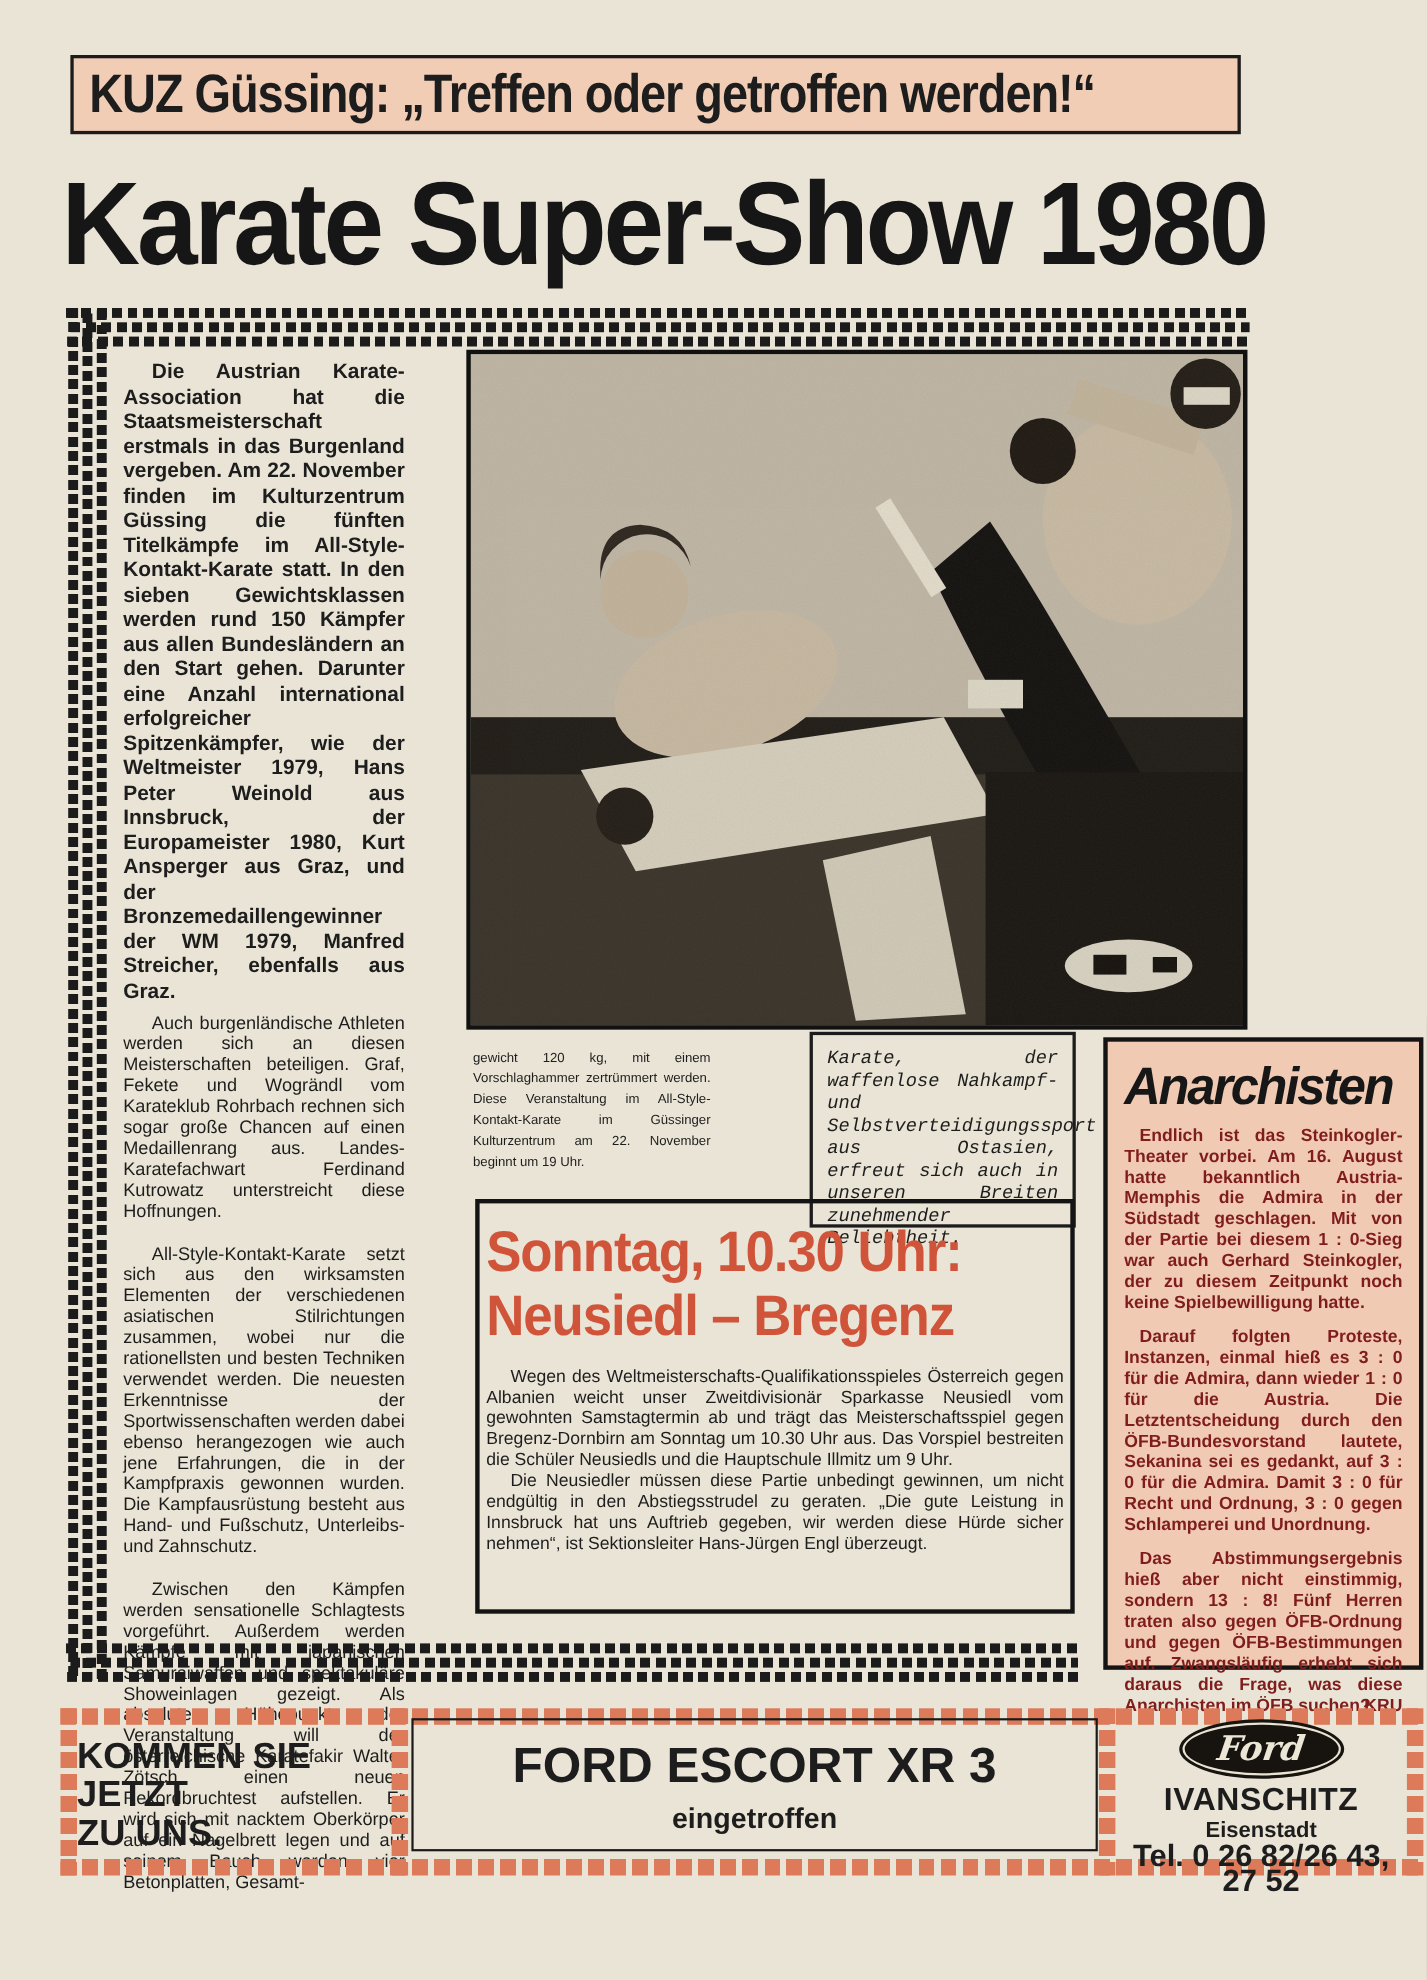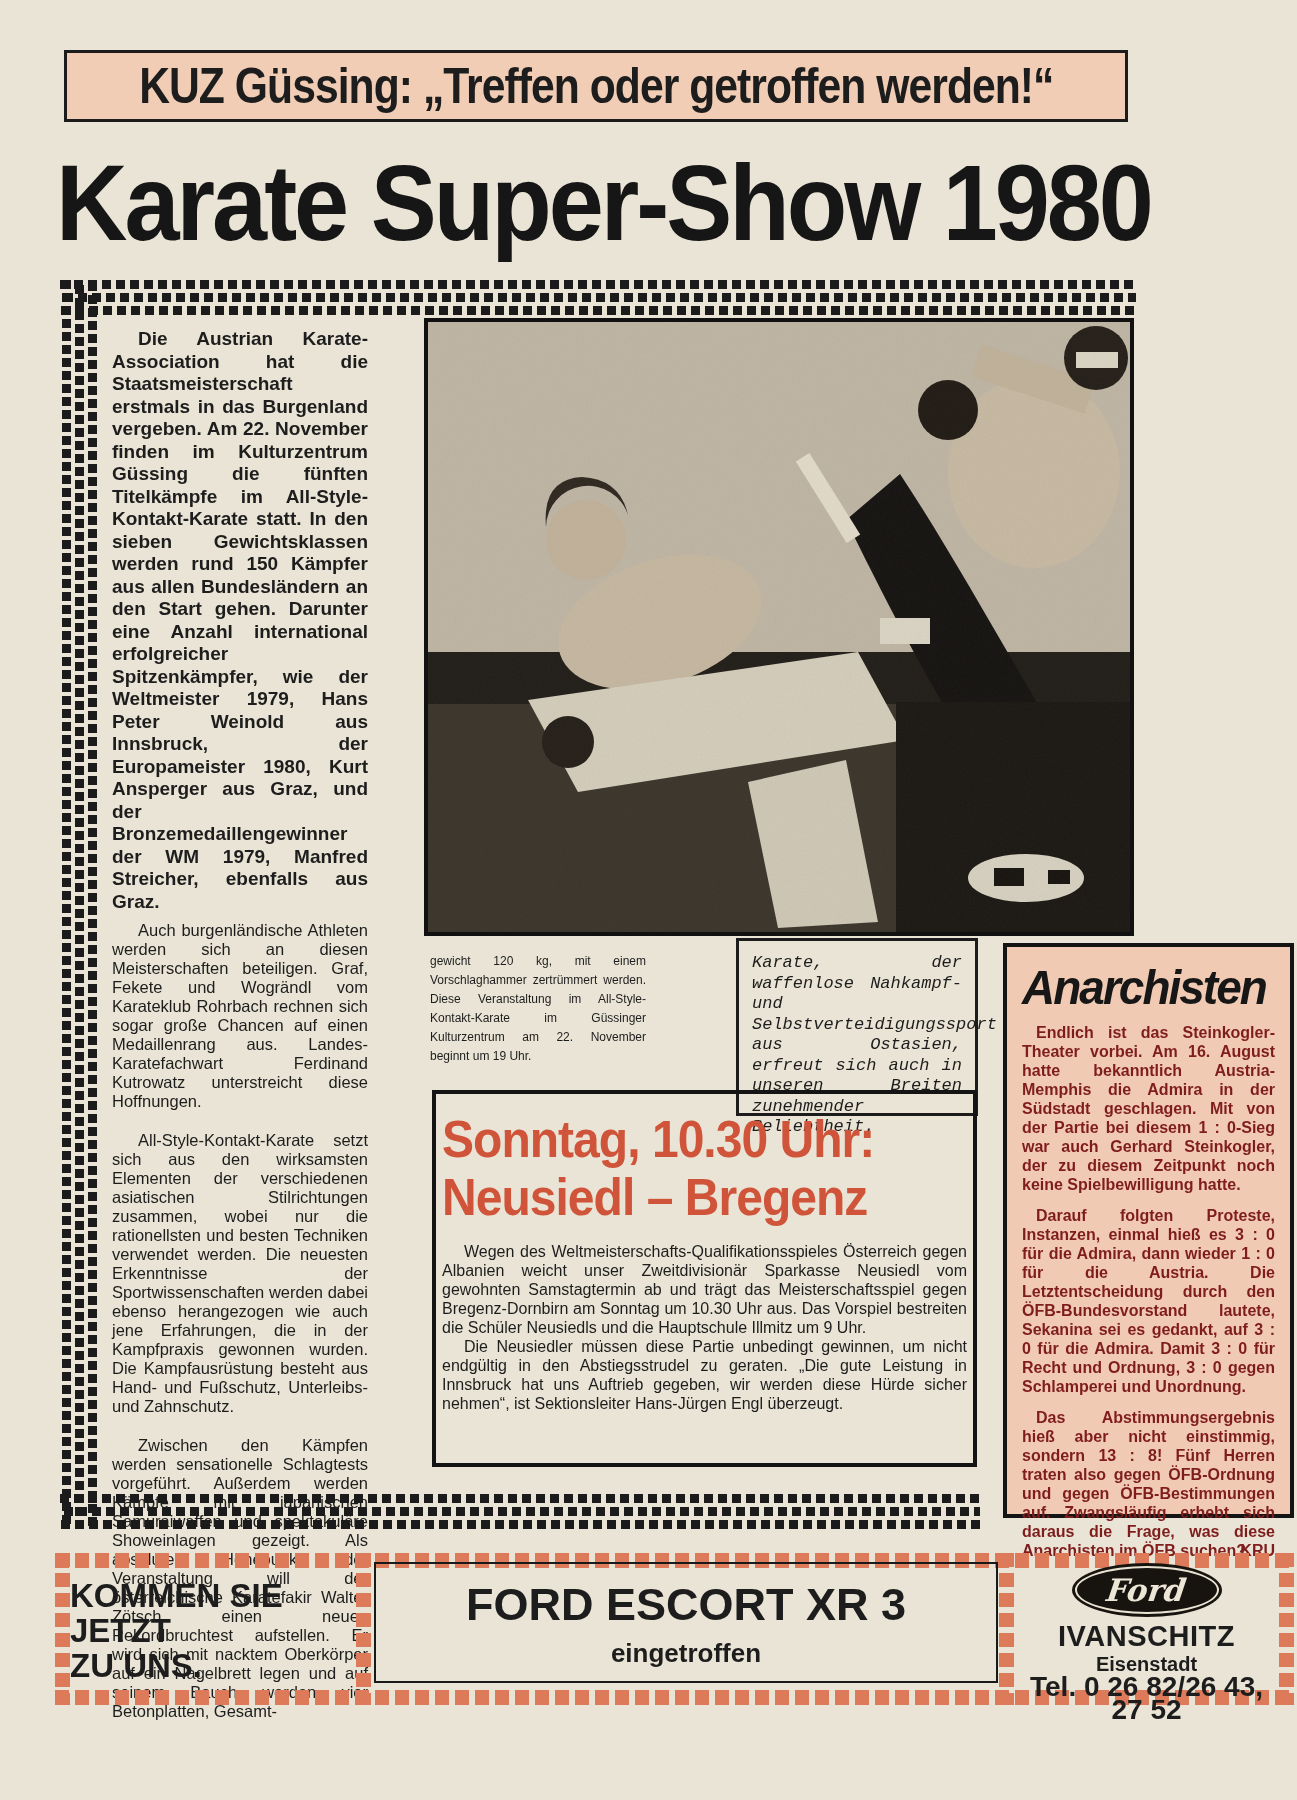--- a/index.html
+++ b/index.html
@@ -2,21 +2,21 @@
 <html lang="de" style="--page-bg: #e9e4d5; --banner-bg: #f2cdb6; --accent-red: #d0543a; --anarch-bg: #f1cab4; --ad-red: #dd7a5a; --ink: #1d1d1d;"><head>
 <meta charset="utf-8">
 <style>
   html,body{margin:0;padding:0;background:#d8d3c5;}
   .page{position:relative;width:1297px;height:1800px;margin:0 auto;overflow:hidden;
         background:var(--page-bg,#e9e4d5);color:var(--ink,#1d1d1d);
         font-family:"Liberation Sans",sans-serif;}
   
   .banner{position:absolute;left:64px;top:50px;width:1064px;height:72px;
           background:var(--banner-bg,#f2cdb6);border:3px solid #1c1c1c;box-sizing:border-box;
-          display:flex;align-items:center;justify-content:center;}
+          display:flex;align-items:center;justify-content:flex-start;}
   .banner span{font-weight:700;font-size:44px;letter-spacing:-1px;white-space:nowrap;
                transform:scale(.97,1.12);}
   
   .headline{position:absolute;left:56px;top:142px;margin:0;font-weight:700;font-size:99px;
             letter-spacing:-3px;white-space:nowrap;color:#161616;
             transform:scale(1,1.08);transform-origin:left top;}
   
   .dots-h{position:absolute;height:35px;background-repeat:no-repeat;background-size:100% 9px;
     background-image:
       repeating-linear-gradient(90deg,#1b1b1b 0 9px,transparent 9px 14px),

